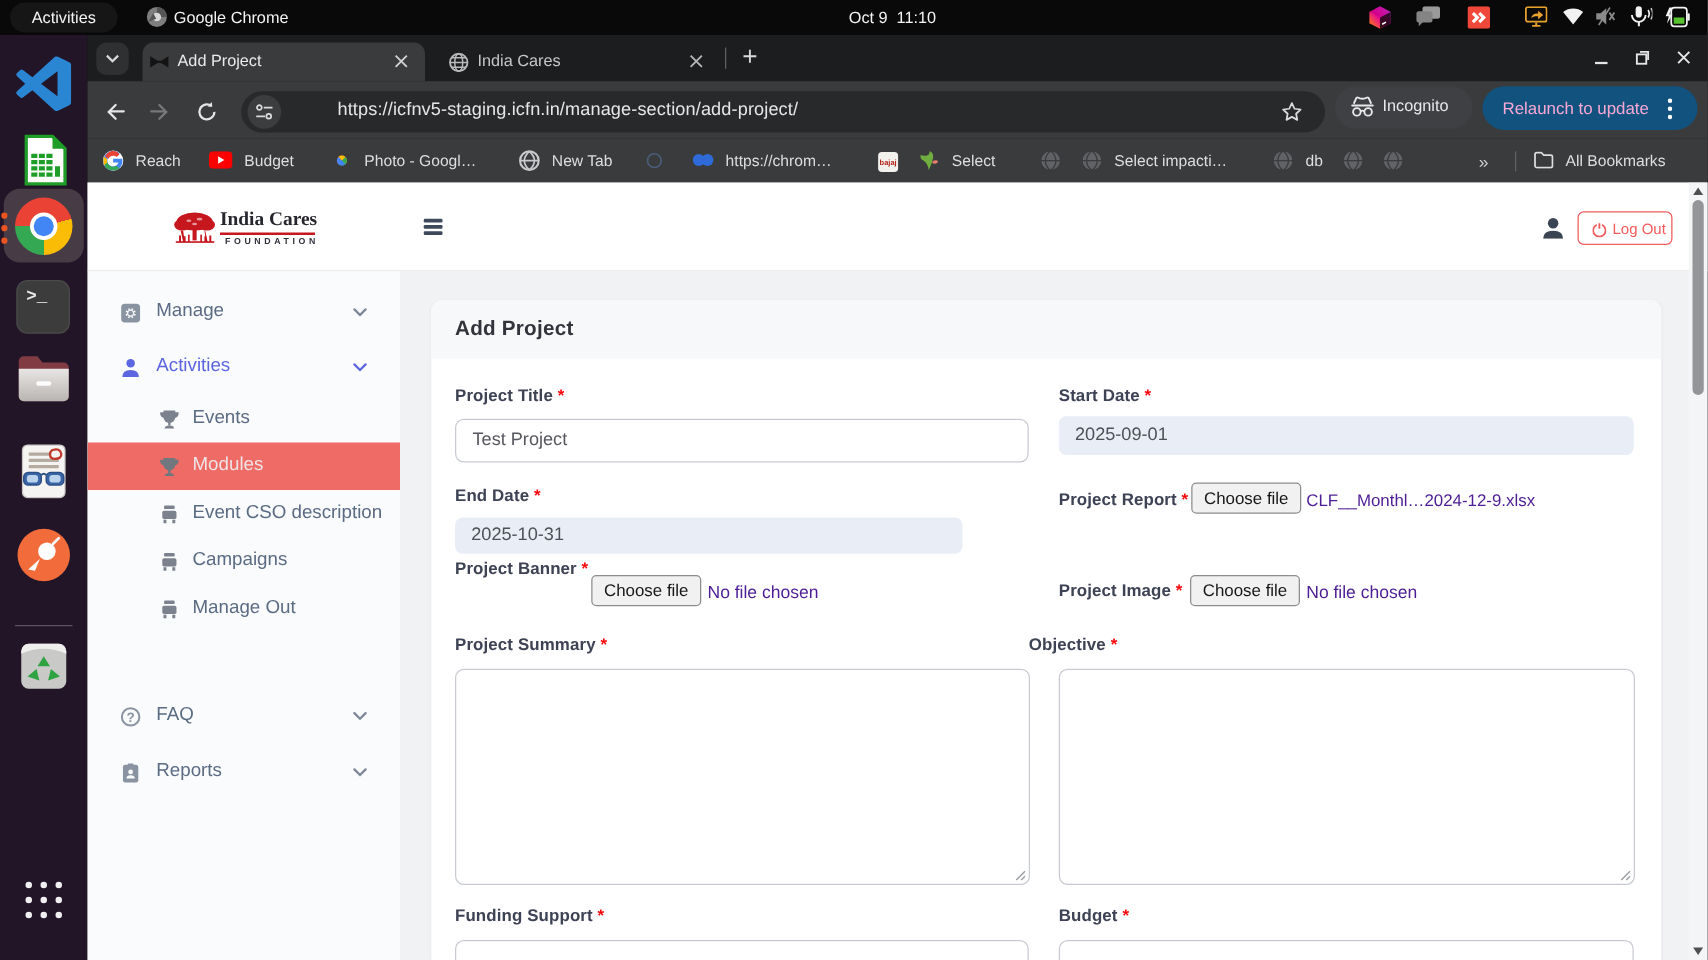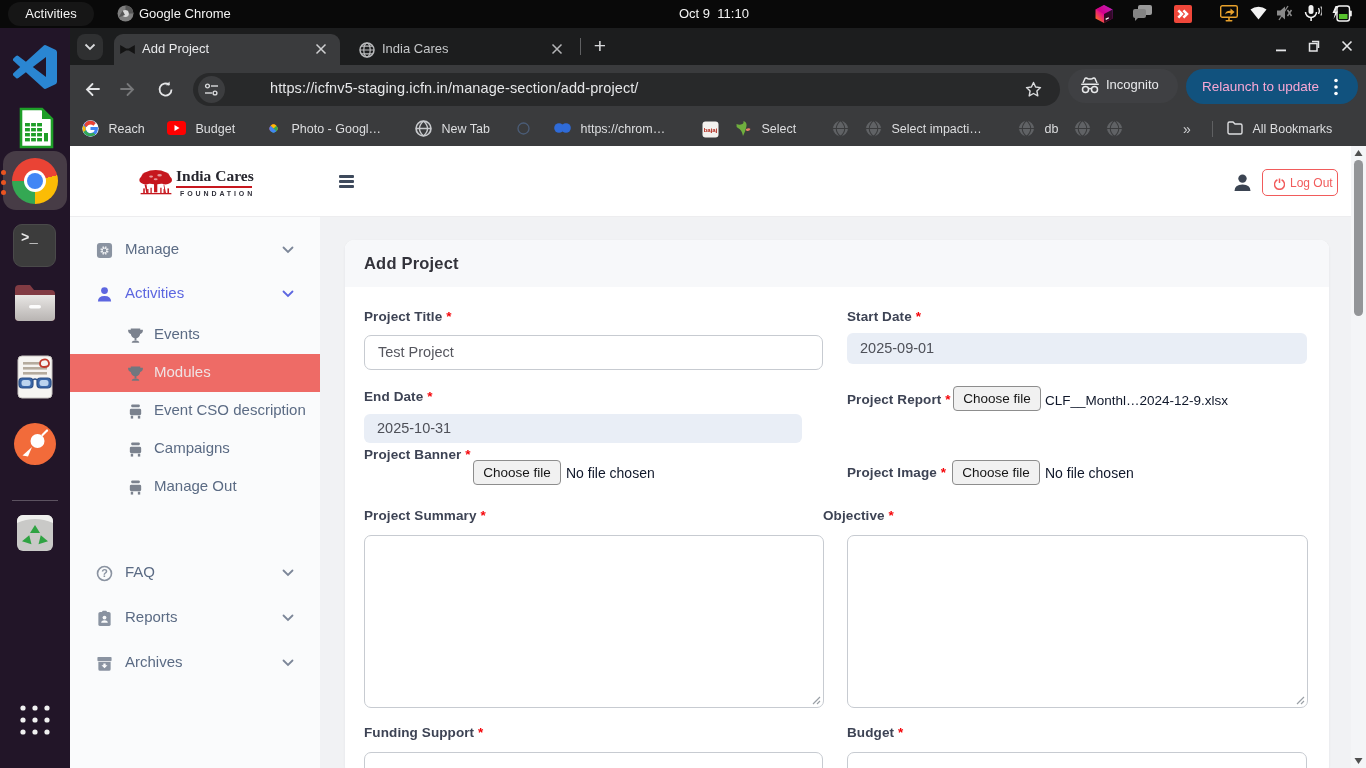--- a/index.html
+++ b/index.html
@@ -57,21 +57,21 @@
   
   #card { left:25px; top:23px; width:984px; height:535px; background:#ffffff; border-radius:9px; box-shadow:0 1px 3px rgba(40,40,60,0.06); }
   #cardhead { left:0; top:0; width:984px; height:47px; background:#f7f8fa; border-radius:9px 9px 0 0; }
   #cardtitle { left:19px; top:14px; font-size:16.5px; font-weight:bold; color:#33333b; letter-spacing:0.2px; }
 
   .flabel { position:absolute; font-size:13.5px; font-weight:bold; color:#3d4354; letter-spacing:0.1px; }
   .req { color:#f50509; }
   .tinput { position:absolute; background:#fff; border:1px solid #c7cbd1; border-radius:7px; font-size:14.5px; color:#55565e; }
   .dinput { position:absolute; background:#e9eef6; border-radius:6px; font-size:14.5px; color:#4e5058; }
   .cfile { position:absolute; width:88px; height:25px; background:#f1f1f1; border:1px solid #8d8d8d; border-radius:4px; font-size:13.5px; color:#161616; text-align:center; line-height:23px; }
-  .fname { position:absolute; font-size:14px; color:#0f172a; }
+  .fname { position:absolute; font-size:14px; color:#4c1d95; }
   .tarea { position:absolute; background:#fff; border:1px solid #c7cbd1; border-radius:7px; }
 
   
   #logout { left:1192px; top:23px; width:76px; height:27px; border:1px solid #f15b5b; border-radius:5px; color:#f15b5b; font-size:12px; }
 </style>
 </head>
 <body>
 <div id="root">
 
   <div id="topbar" class="abs">
@@ -556,46 +556,35 @@
               <rect x="2.5" y="2" width="13" height="15" rx="2" fill="#8a93a1"></rect>
               <rect x="6.5" y="0.8" width="5" height="3.4" rx="1" fill="#8a93a1"></rect>
               <circle cx="9" cy="8" r="2" fill="#fafbfc"></circle>
               <path d="M5.5 13.5 Q5.5 10.8 9 10.8 Q12.5 10.8 12.5 13.5 Z" fill="#fafbfc"></path>
             </svg>
           <div class="txt">Reports</div>
           <svg class="chev" width="12" height="8" viewBox="0 0 12 8">
               <path d="M1.5 1.5 L6 6 L10.5 1.5" fill="none" stroke="#7c8698" stroke-width="1.8" stroke-linecap="round"></path>
             </svg>
         </div>
-        <div class="mrow" style="top:424px">
-          <svg class="ic" viewBox="0 0 18 18">
-              <rect x="1.5" y="2" width="15" height="4.5" rx="1" fill="#8a93a1"></rect>
-              <path d="M2.5 7.5 H15.5 V15 A1.8 1.8 0 0 1 13.7 16.8 H4.3 A1.8 1.8 0 0 1 2.5 15 Z" fill="#8a93a1"></path>
-              <path d="M9 14 L5.8 10.8 H7.8 V9 H10.2 V10.8 H12.2 Z" fill="#fafbfc"></path>
-            </svg>
-          <div class="txt">Archives</div>
-          <svg class="chev" width="12" height="8" viewBox="0 0 12 8">
-              <path d="M1.5 1.5 L6 6 L10.5 1.5" fill="none" stroke="#7c8698" stroke-width="1.8" stroke-linecap="round"></path>
-            </svg>
-        </div>
       </div>
 
       <div id="main" class="abs">
         <div id="card" class="abs">
           <div id="cardhead" class="abs">
               <div id="cardtitle" class="abs">Add Project</div>
             </div>
 
           <div class="flabel" style="left:19px; top:69px;">Project Title <span class="req">*</span></div>
           <div class="tinput" style="left:19px; top:95px; width:459px; height:35px; line-height:33px; padding-left:13px;">Test Project</div>
           <div class="flabel" style="left:502px; top:69px;">Start Date <span class="req">*</span></div>
           <div class="dinput" style="left:502px; top:93px; width:460px; height:31px; line-height:31px; padding-left:13px;">2025-09-01</div>
 
           <div class="flabel" style="left:19px; top:149px;">End Date <span class="req">*</span></div>
-          <div class="dinput" style="left:19px; top:174px; width:438px; height:29px; line-height:29px; padding-left:13px;">2025-10-31</div>
+          <div class="dinput" style="left:19px; top:174px; width:406px; height:29px; line-height:29px; padding-left:13px;">2025-10-31</div>
           <div class="flabel" style="left:502px; top:152px;">Project Report <span class="req">*</span></div>
           <div class="cfile" style="left:608px; top:146px;">Choose file</div>
           <div class="fname" style="left:700px; top:153px; font-size:13.5px;">CLF__Monthl…2024-12-9.xlsx</div>
 
           <div class="flabel" style="left:19px; top:207px;">Project Banner <span class="req">*</span></div>
           <div class="cfile" style="left:128px; top:220px;">Choose file</div>
           <div class="fname" style="left:221px; top:225px;">No file chosen</div>
           <div class="flabel" style="left:502px; top:225px;">Project Image <span class="req">*</span></div>
           <div class="cfile" style="left:607px; top:220px;">Choose file</div>
           <div class="fname" style="left:700px; top:225px;">No file chosen</div>

